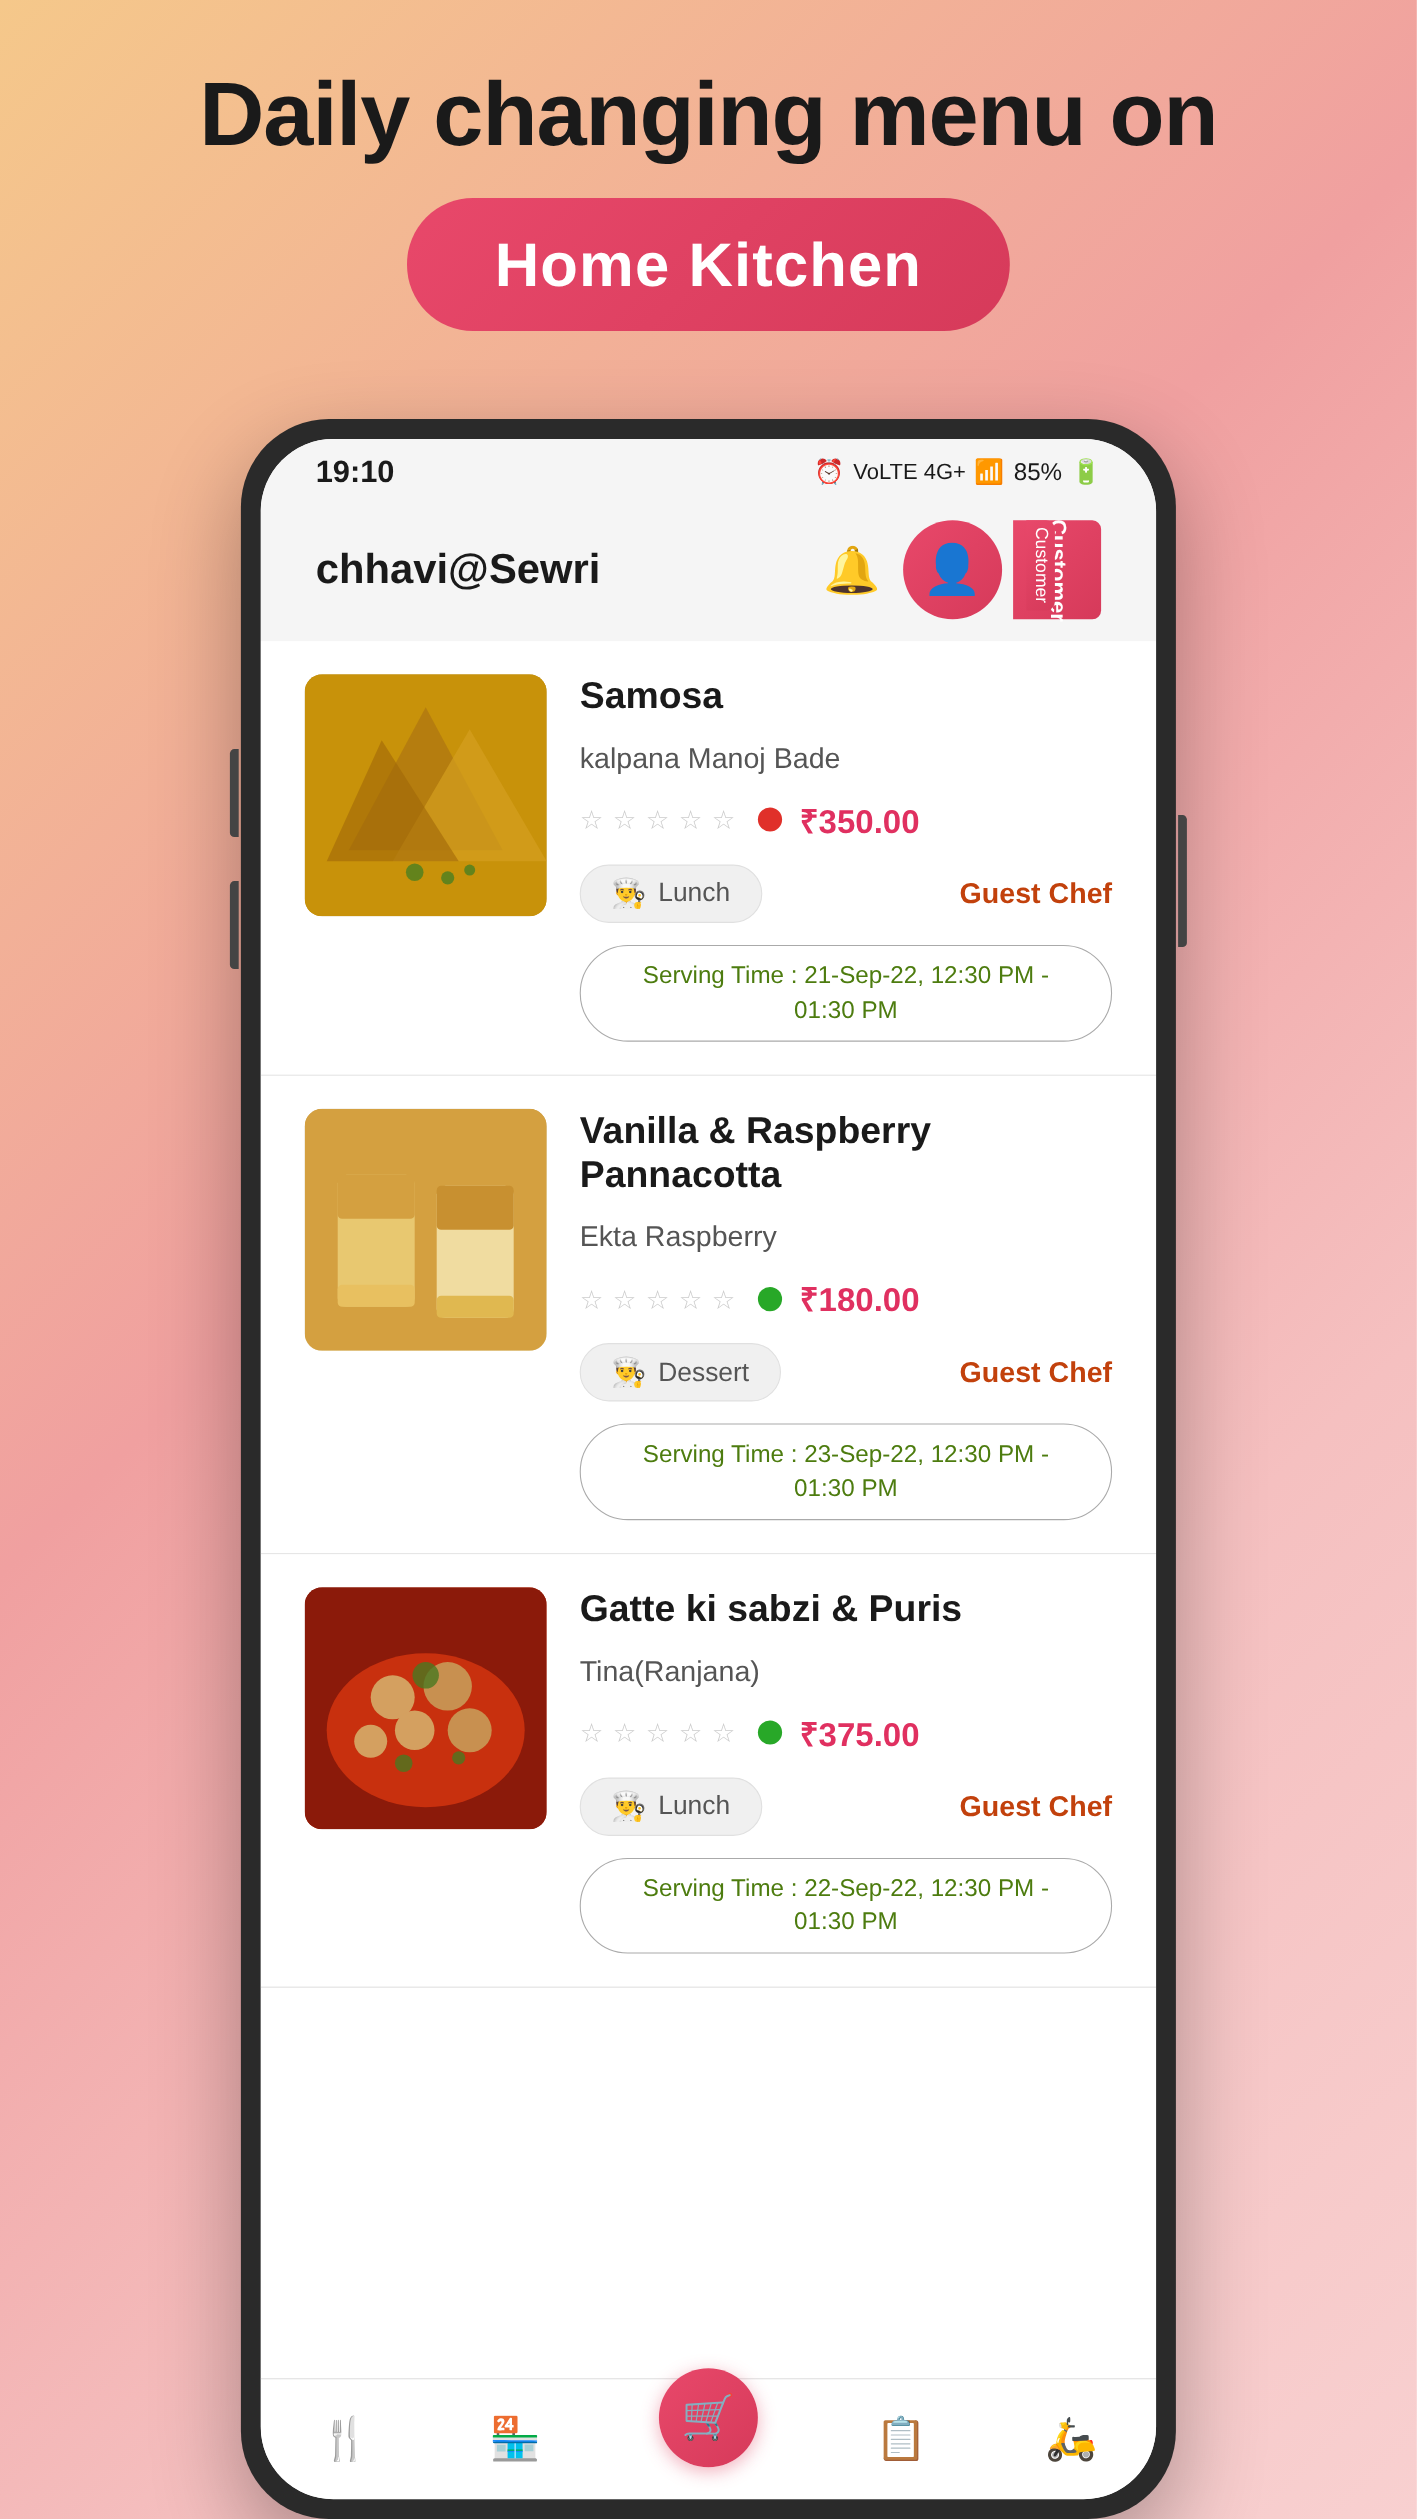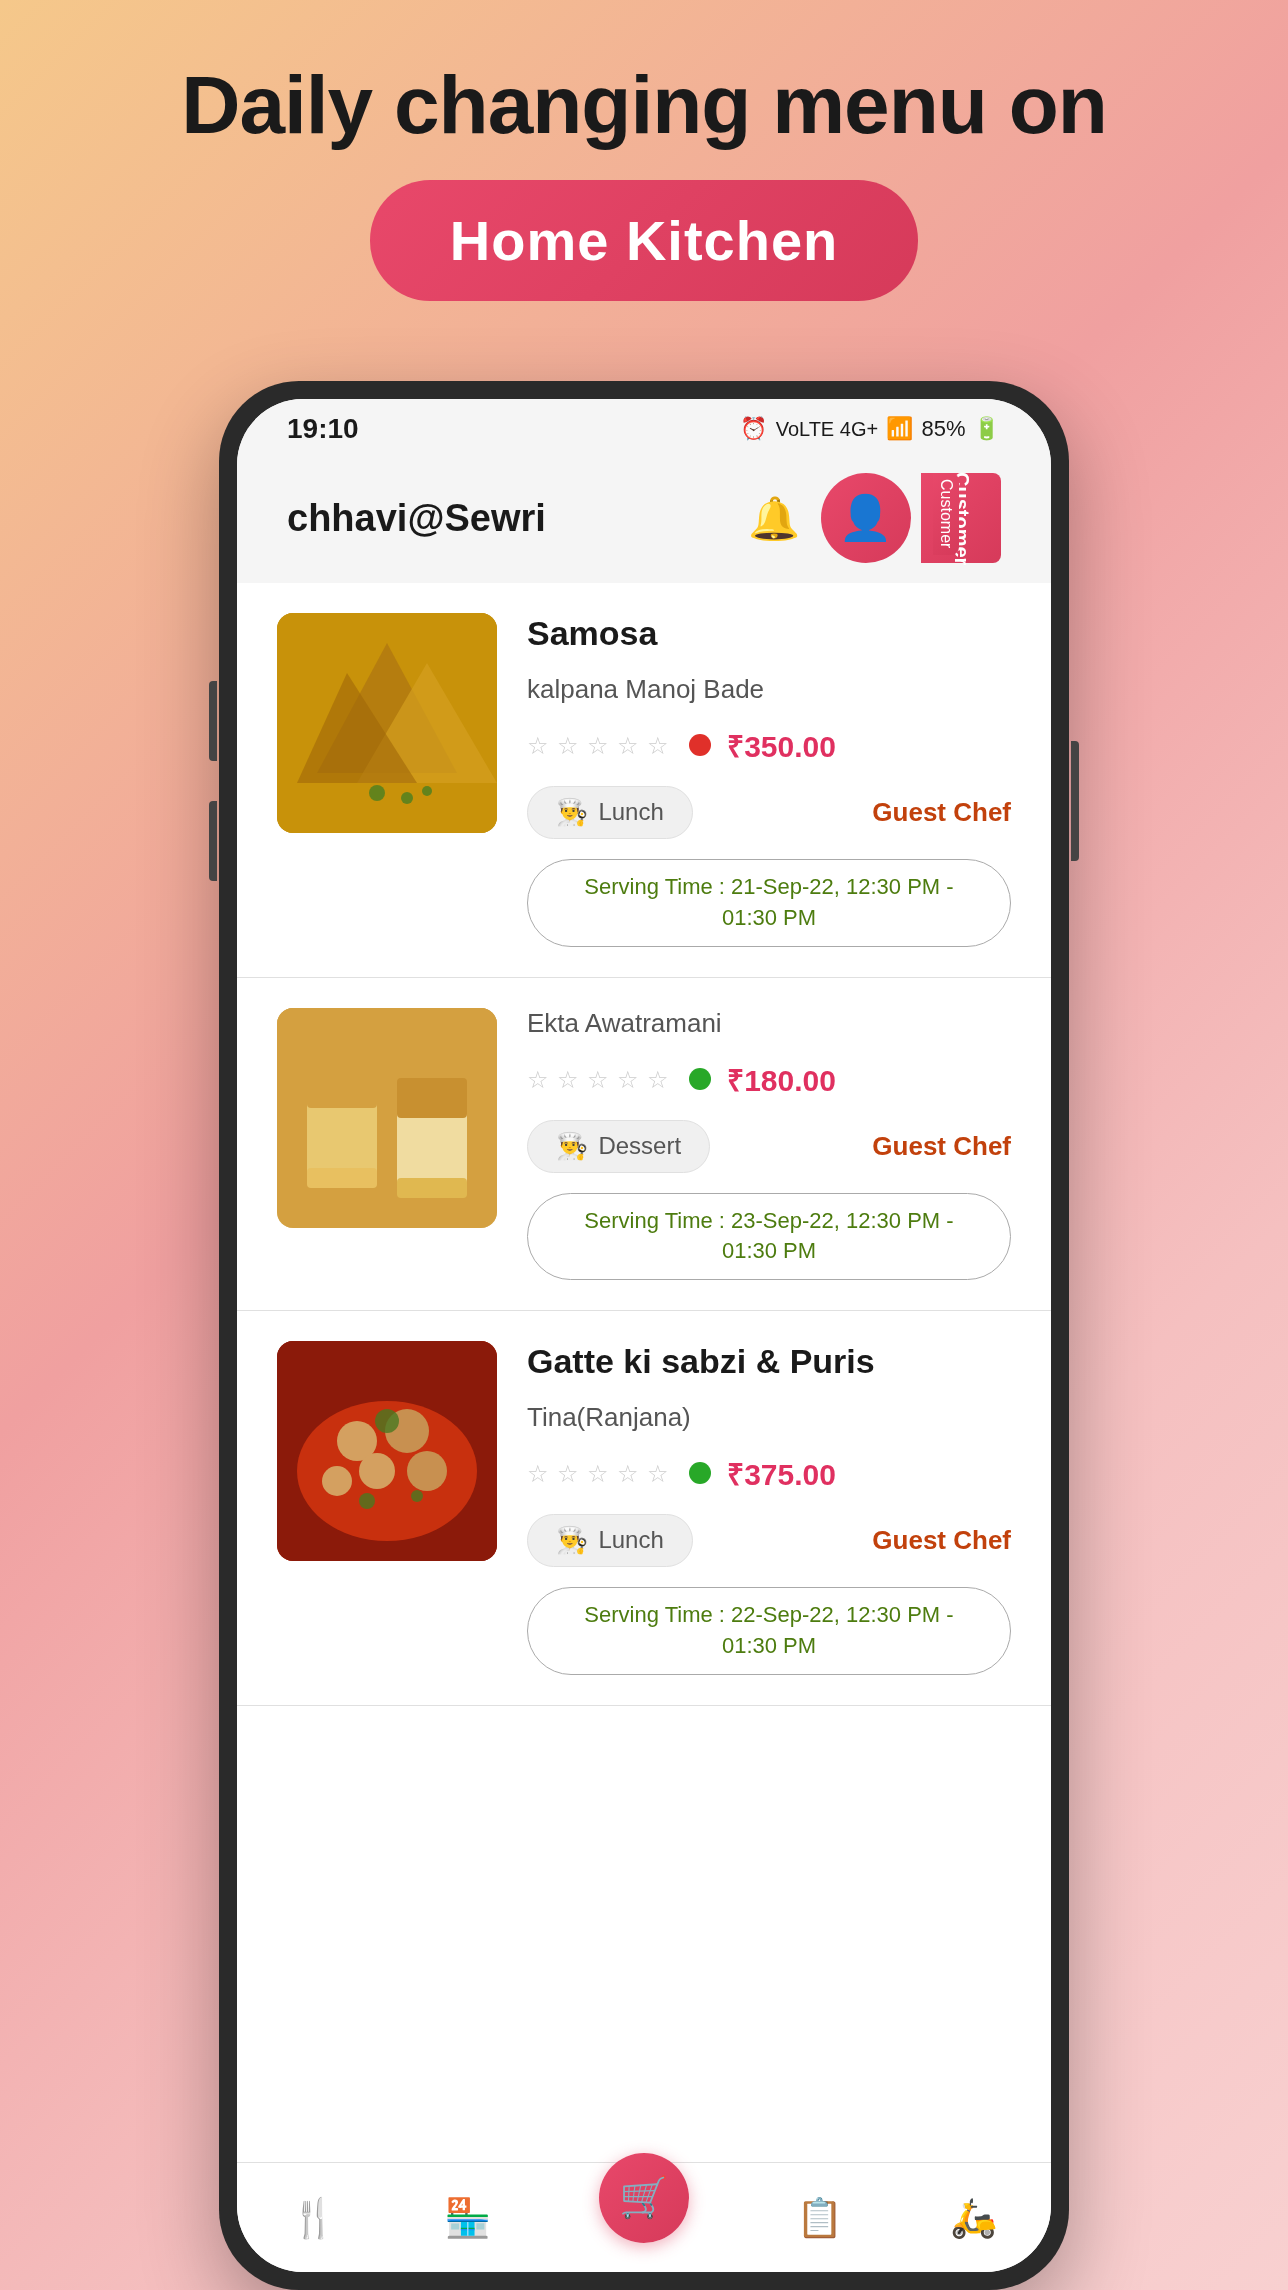--- a/index.html
+++ b/index.html
@@ -454,21 +454,22 @@
               <rect x="30" y="60" width="70" height="120" rx="8" fill="#e8c870"></rect>
               <rect x="30" y="60" width="70" height="40" rx="4" fill="#d4a040"></rect>
               <rect x="120" y="70" width="70" height="120" rx="8" fill="#f0dca0"></rect>
               <rect x="120" y="70" width="70" height="40" rx="4" fill="#c89030"></rect>
               <rect x="30" y="160" width="70" height="20" rx="4" fill="#e8c060"></rect>
               <rect x="120" y="170" width="70" height="20" rx="4" fill="#e0b850"></rect>
             </svg>
           </div>
         </div>
         <div class="food-details">
-          <span class="chef-name">Ekta Awatramani</span>
+          <span class="food-name">Vanilla &amp; Raspberry Pannacotta</span>
+          <span class="chef-name">Ekta Raspberry</span>
           <div class="rating-price-row">
             <div class="stars">
               <span class="star">☆</span>
               <span class="star">☆</span>
               <span class="star">☆</span>
               <span class="star">☆</span>
               <span class="star">☆</span>
             </div>
             <div class="price-dot green"></div>
             <span class="price-text">₹180.00</span>

